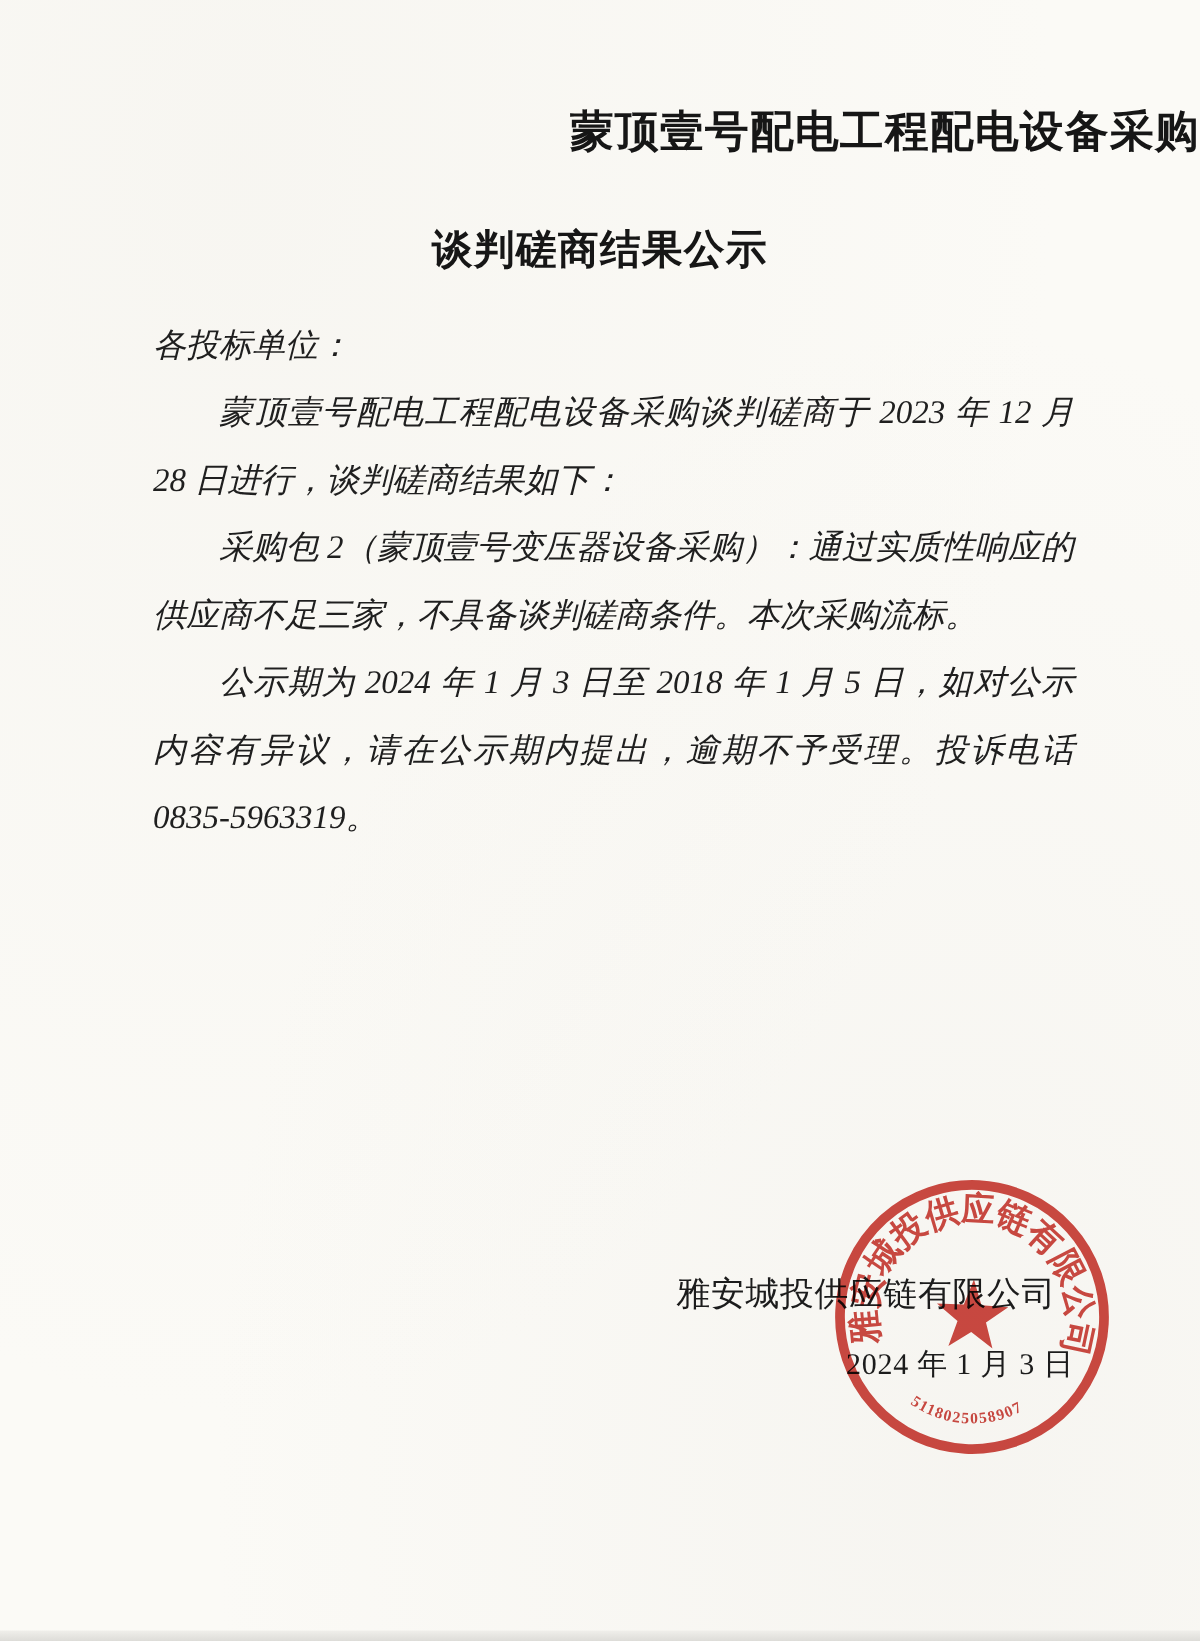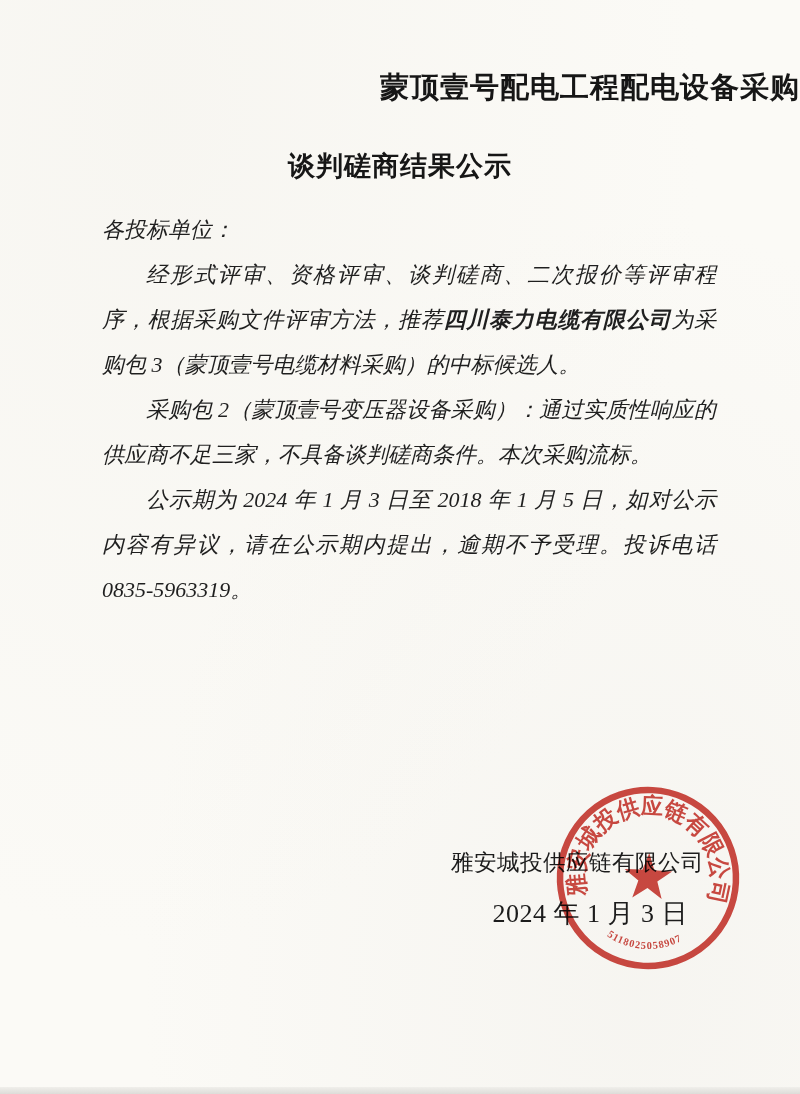--- a/index.html
+++ b/index.html
@@ -38,22 +38,22 @@
     text-align: justify;
   }
   .body-text p { margin: 0; text-indent: 2em; font-style: italic; }
   .body-text p.no-indent { text-indent: 0; }
   .bold-company { font-weight: bold; }
   .sig-company {
     position: absolute; top: 847px; right: 96px;
     font-size: 22.5px; letter-spacing: 0.5px; color: #1c1c1c;
   }
   .sig-date {
-    position: absolute; top: 896px; right: 112px;
-    font-size: 26px; letter-spacing: 0.5px; color: #1c1c1c; text-align: right;
+    position: absolute; top: 896px; right: 84px;
+    font-size: 20px; letter-spacing: 0.5px; color: #1c1c1c; text-align: right;
   }
   .seal {
     position: absolute; left: 548px; top: 778px;
     width: 200px; height: 200px;
     mix-blend-mode: multiply;
     opacity: 0.88;
     transform: rotate(3deg);
   }
   .seal text {
     font-family: "Liberation Serif", "DejaVu Serif", serif;
@@ -63,21 +63,21 @@
 </head>
 <body>
 
 <div class="page">
 
   <h1 class="title1">蒙顶壹号配电工程配电设备采购</h1>
   <h2 class="title2">谈判磋商结果公示</h2>
 
   <div class="body-text">
     <p class="no-indent">各投标单位：</p>
-    <p><span>经形式评审、资格评审、谈判磋商、二次报价等评审程序，根据采购文件评审方法，推荐</span><span class="bold-company">四川泰力电缆有限公司</span><span>为采购包 3（蒙顶壹号电缆材料采购）的中标候选人。</span></p>
+    <p>蒙顶壹号配电工程配电设备采购谈判磋商于 2023 年 12 月 28 日进行，谈判磋商结果如下：</p>
     <p>采购包 2（蒙顶壹号变压器设备采购）：通过实质性响应的供应商不足三家，不具备谈判磋商条件。本次采购流标。</p>
     <p>公示期为 2024 年 1 月 3 日至 2018 年 1 月 5 日，如对公示内容有异议，请在公示期内提出，逾期不予受理。投诉电话 0835-5963319。</p>
   </div>
 
   <div class="sig-company">雅安城投供应链有限公司</div>
   <div class="sig-date">2024 年 1 月 3 日</div>
 
   <svg class="seal" viewBox="0 0 200 200" xmlns="http://www.w3.org/2000/svg">
     <defs>
       <path id="sealTopArc" d="M 39.9 121.9 A 64 64 0 1 1 160.1 121.9" fill="none"></path>

